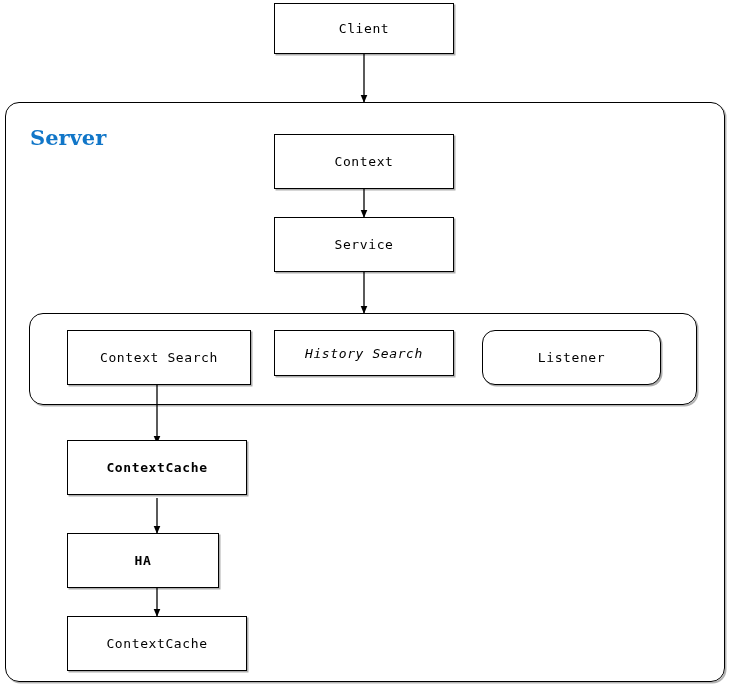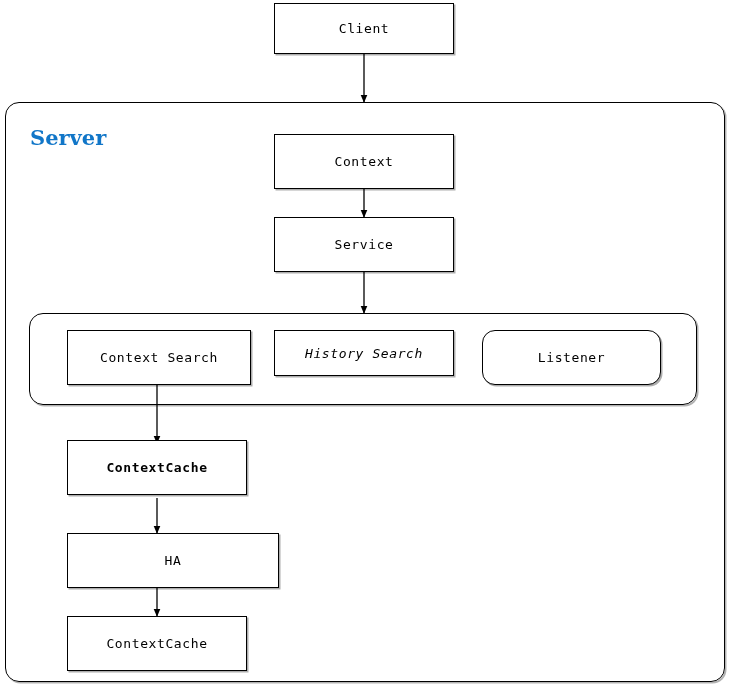--- a/index.html
+++ b/index.html
@@ -102,21 +102,21 @@
       </div>
       <div class="node" style="left: 274px; top: 330px; width: 180px; height: 46px; font-style: italic;">
         <span>History Search</span>
       </div>
       <div class="node" style="left: 482px; top: 330px; width: 179px; height: 55px; border-radius: 13px;">
         <span>Listener</span>
       </div>
       <div class="node" style="left: 67px; top: 440px; width: 180px; height: 55px; font-weight: bold;">
         <span>ContextCache</span>
       </div>
-      <div class="node" style="left: 67px; top: 533px; width: 212px; height: 55px;">
+      <div class="node" style="left: 67px; top: 533px; width: 152px; height: 55px; font-weight: bold;">
         <span>HA</span>
       </div>
       <div class="node" style="left: 67px; top: 616px; width: 180px; height: 55px;">
         <span>ContextCache</span>
       </div>
     </div>
 
 </div>
 
 </body></html>

